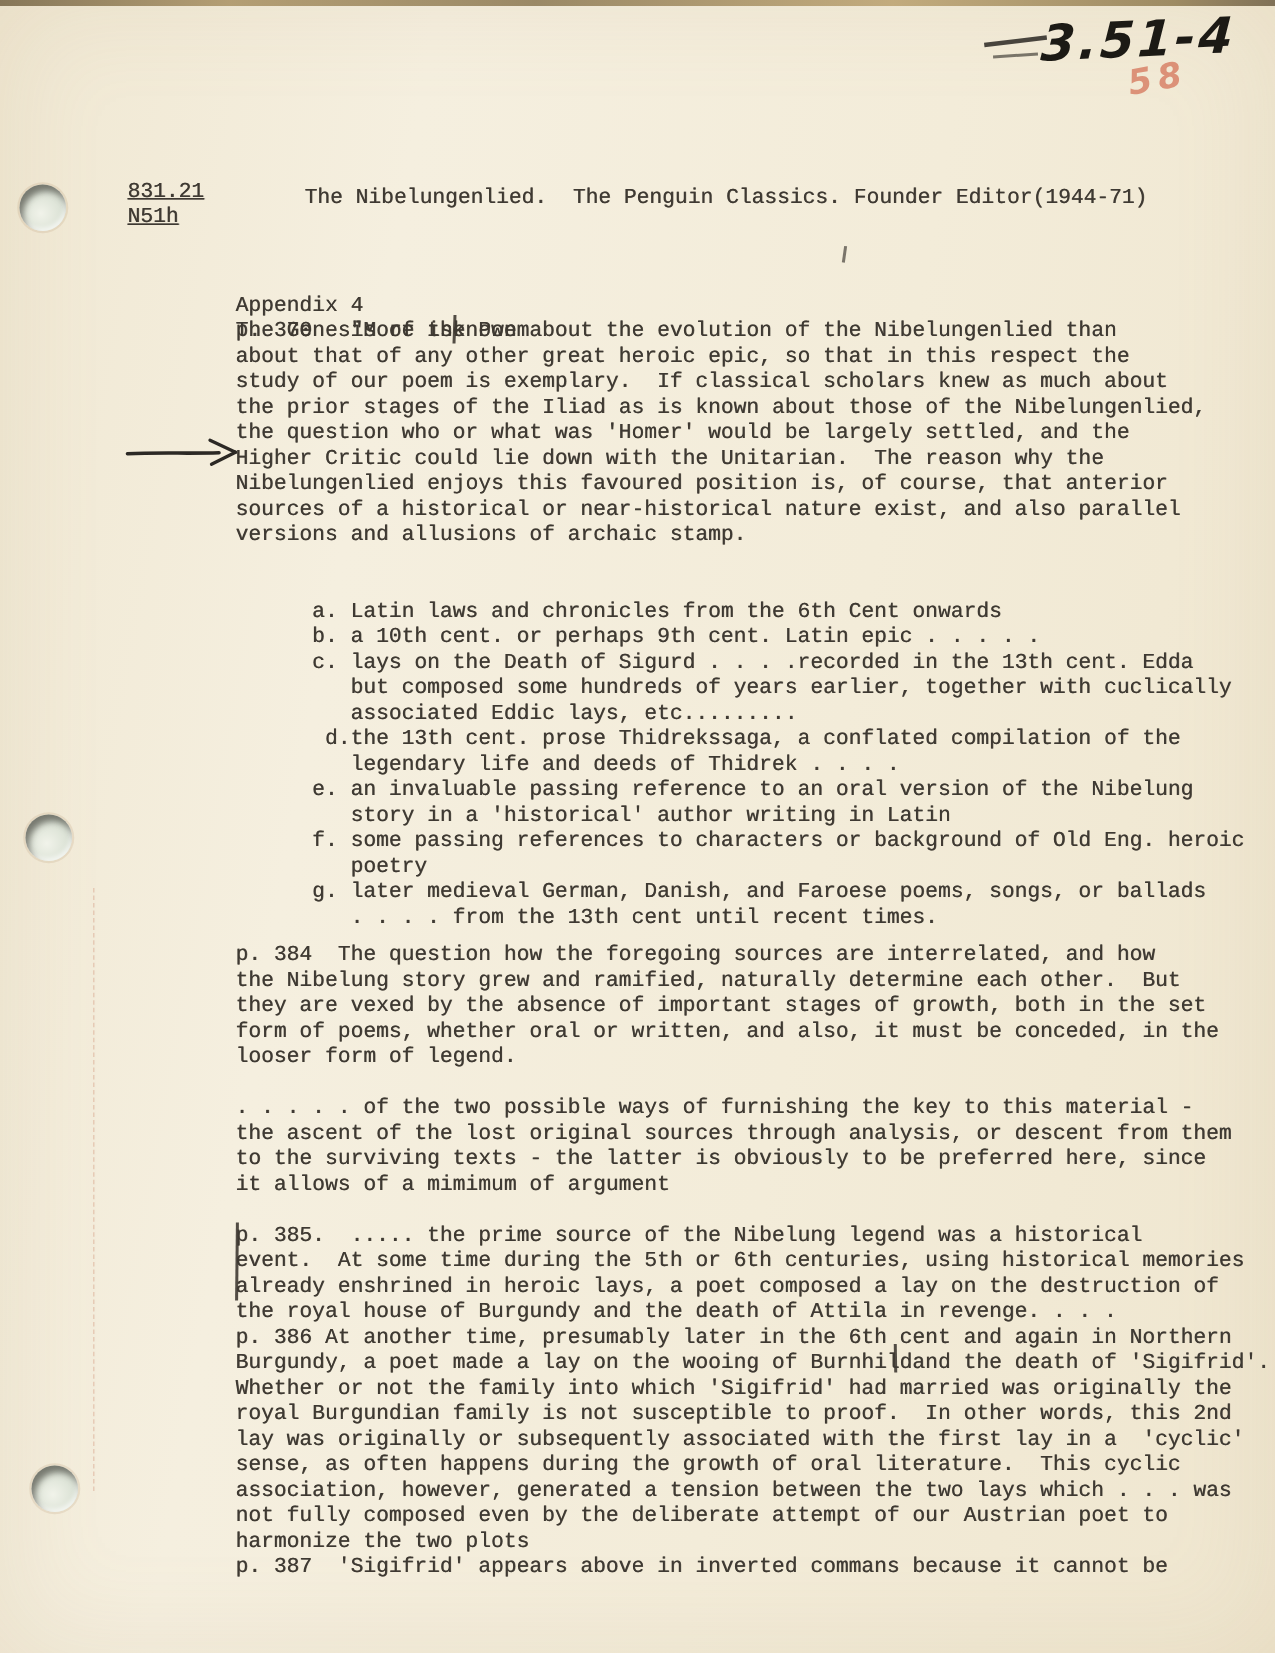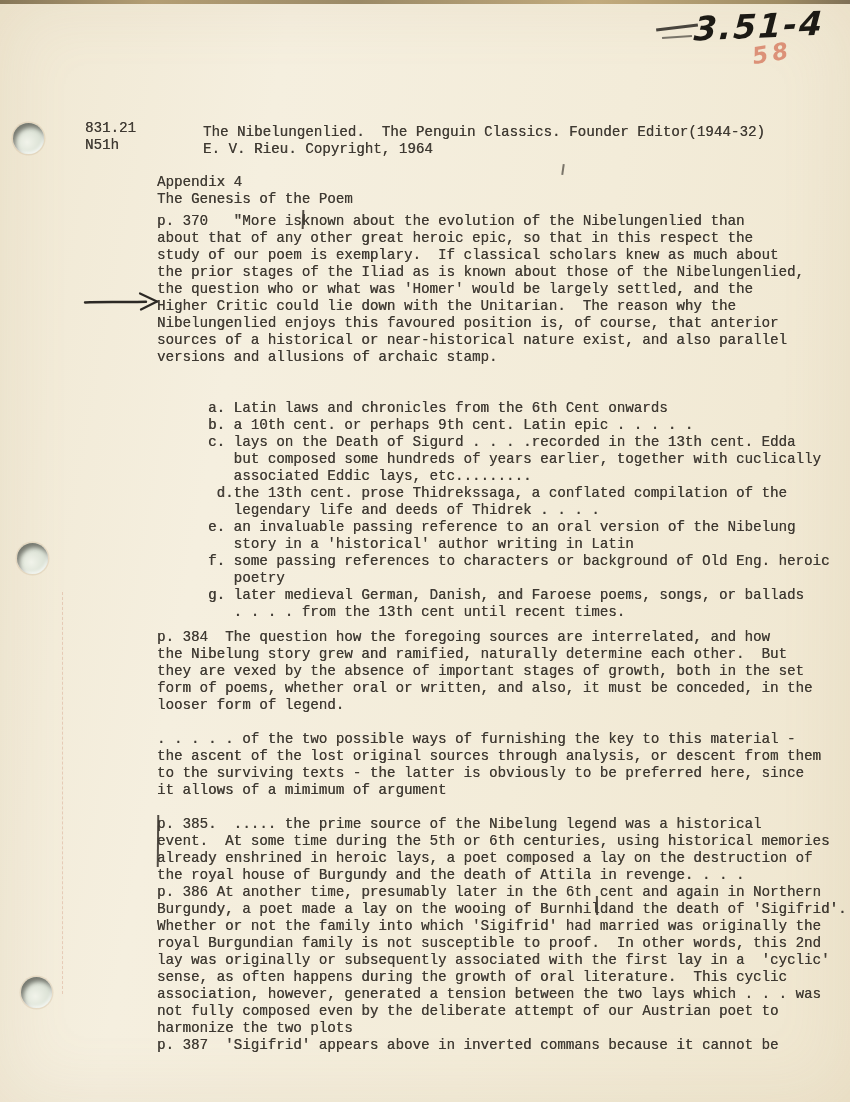--- a/index.html
+++ b/index.html
@@ -72,22 +72,22 @@
     <path d="M2 12.5 C 22 11.5, 44 12.5, 63 11.8" stroke="#2c2925" stroke-width="2.4" fill="none" stroke-linecap="round"></path>
     <path d="M74 11.5 L57 3.5" stroke="#2c2925" stroke-width="2.2" fill="none" stroke-linecap="round"></path>
     <path d="M74 11.5 L58 19.5" stroke="#2c2925" stroke-width="2.2" fill="none" stroke-linecap="round"></path>
   </svg>
 
   <div class="vmark vmark-is"></div>
   <div class="vmark vmark-copy"></div>
   <div class="vmark vmark-p385"></div>
   <div class="vmark vmark-burn"></div>
 
-  <div class="tblock" style="left:85px;  top:117px; line-height:22px;"><div class="tl"><span>831.21</span></div><div class="tl"><span>N51h</span></div></div>
-  <div class="tblock" style="left:203px; top:121px; line-height:22px;"><div class="tl"><span class="useg">The Nibelungenlied.</span><span>  The Penguin Classics. Founder Editor(1944-32)</span></div><div class="tl"><span>E. V. Rieu. Copyright, 1964</span></div></div>
-  <div class="tblock" style="left:157px; top:174px;"><div class="tl"><span>Appendix 4</span></div><div class="tl"><span>The Genesis of the Poem</span></div></div>
+  <div class="tblock" style="left:85px;  top:117px; line-height:22px;text-decoration:underline;"><div class="tl"><span>831.21</span></div><div class="tl"><span>N51h</span></div></div>
+  <div class="tblock" style="left:203px; top:121px; line-height:22px;"><div class="tl"><span class="useg">The Nibelungenlied.</span><span>  The Penguin Classics. Founder Editor(1944-71)</span></div></div>
+  <div class="tblock" style="left:157px; top:196px;"><div class="tl"><span>Appendix 4</span></div><div class="tl"><span>The Genesis of the Poem</span></div></div>
   <div class="tblock" style="left:157px; top:213px;"><div class="tl"><span>p. 370   "More isknown about the evolution of the Nibelungenlied than</span></div><div class="tl"><span>about that of any other great heroic epic, so that in this respect the</span></div><div class="tl"><span>study of our poem is exemplary.  If classical scholars knew as much about</span></div><div class="tl"><span>the prior stages of the </span><span class="useg">Iliad</span><span> as is known about those of the </span><span class="useg">Nibelungenlied,</span></div><div class="tl"><span>the question who or what was 'Homer' would be largely settled, and the</span></div><div class="tl"><span>Higher Critic could lie down with the Unitarian.  The reason why the</span></div><div class="tl"><span class="useg">Nibelungenlied</span><span> enjoys this favoured position is, of course, that anterior</span></div><div class="tl"><span>sources of a historical or near-historical nature exist, and also parallel</span></div><div class="tl"><span>versions and allusions of archaic stamp.</span></div></div>
   <div class="tblock" style="left:157px; top:400px;"><div class="tl"><span>      a. Latin laws and chronicles from the 6th Cent onwards</span></div><div class="tl"><span>      b. a 10th cent. or perhaps 9th cent. Latin epic . . . . .</span></div><div class="tl"><span>      c. lays on the Death of Sigurd . . . .recorded in the 13th cent. </span><span class="useg">Edda</span></div><div class="tl"><span>         but composed some hundreds of years earlier, together with cuclically</span></div><div class="tl"><span>         associated Eddic lays, etc.........</span></div><div class="tl"><span>       d.the 13th cent. prose Thidrekssaga, a conflated compilation of the</span></div><div class="tl"><span>         legendary life and deeds of Thidrek . . . .</span></div><div class="tl"><span>      e. an invaluable passing reference to an oral version of the Nibelung</span></div><div class="tl"><span>         story in a 'historical' author writing in Latin</span></div><div class="tl"><span>      f. some passing references to characters or background of Old Eng. heroic</span></div><div class="tl"><span>         poetry</span></div><div class="tl"><span>      g. later medieval German, Danish, and Faroese poems, songs, or ballads</span></div><div class="tl"><span>         . . . . from the 13th cent until recent times.</span></div></div>
   <div class="tblock" style="left:157px; top:629px;"><div class="tl"><span>p. 384  The question how the foregoing sources are interrelated, and how</span></div><div class="tl"><span>the Nibelung story grew and ramified, naturally determine each other.  But</span></div><div class="tl"><span>they are vexed by the absence of important stages of growth, both in the set</span></div><div class="tl"><span>form of poems, whether oral or written, and also, it must be conceded, in the</span></div><div class="tl"><span>looser form of legend.</span></div></div>
   <div class="tblock" style="left:157px; top:731px;"><div class="tl"><span>. . . . . of the two possible ways of furnishing the key to this material -</span></div><div class="tl"><span>the ascent of the lost original sources through analysis, or descent from them</span></div><div class="tl"><span>to the surviving texts - the latter is obviously to be preferred here, since</span></div><div class="tl"><span>it allows of a mimimum of argument</span></div></div>
   <div class="tblock" style="left:157px; top:816px;"><div class="tl"><span>p. 385.  ..... the prime source of the Nibelung legend was a historical</span></div><div class="tl"><span>event.  At some time during the 5th or 6th centuries, using historical memories</span></div><div class="tl"><span>already enshrined in heroic lays, a poet composed a lay on the destruction of</span></div><div class="tl"><span>the royal house of Burgundy and the death of Attila in revenge. . . .</span></div><div class="tl"><span>p. 386 At another time, presumably later in the 6th cent and again in Northern</span></div><div class="tl"><span>Burgundy, a poet made a lay on the wooing of Burnhildand the death of 'Sigifrid'.</span></div><div class="tl"><span>Whether or not the family into which 'Sigifrid' had married was originally the</span></div><div class="tl"><span>royal Burgundian family is not susceptible to proof.  In other words, this 2nd</span></div><div class="tl"><span>lay was originally or subsequently associated with the first lay in a  'cyclic'</span></div><div class="tl"><span>sense, as often happens during the growth of oral literature.  This cyclic</span></div><div class="tl"><span>association, however, generated a tension between the two lays which . . . was</span></div><div class="tl"><span>not fully composed even by the deliberate attempt of our Austrian poet to</span></div><div class="tl"><span>harmonize the two plots</span></div><div class="tl"><span>p. 387  'Sigifrid' appears above in inverted commans because it cannot be</span></div></div>
 
 </div>
 
 </body></html>

